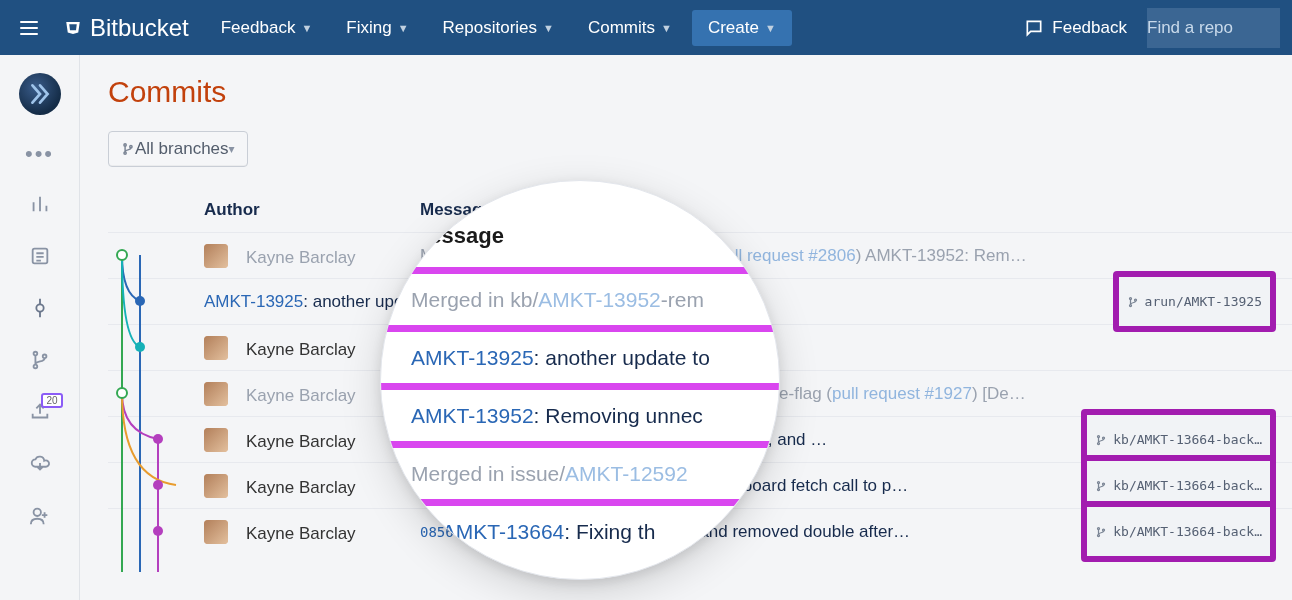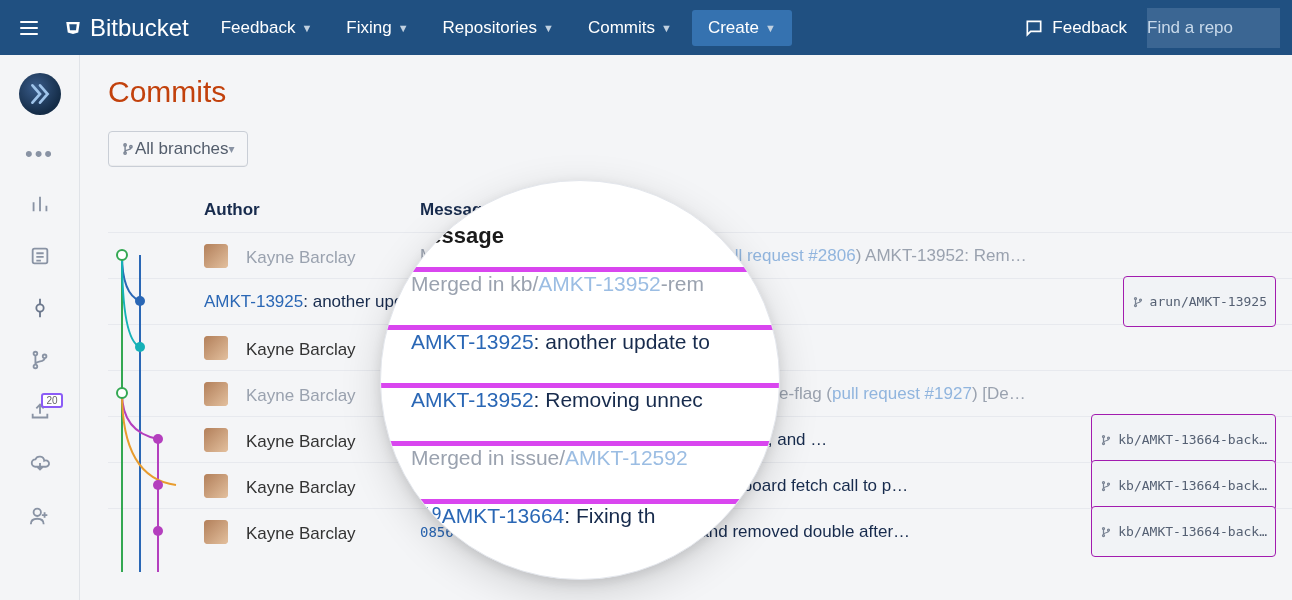--- a/index.html
+++ b/index.html
@@ -85,21 +85,21 @@
 .avatar.a2::after { content:''; position:absolute; inset:0; background:linear-gradient(135deg,#b8674a 0%, #db9a6e 60%);}
 .avatar.a1::after { content:''; position:absolute; inset:0; background:linear-gradient(135deg,#b27f5a,#e3c09e);}
 .author-text { color:#333; }
 .msg-cell { flex:1; display:flex; align-items:center; gap:14px; overflow:hidden; white-space:nowrap; }
 .msg { overflow:hidden; text-overflow:ellipsis; flex:1; }
 .msg .link { color:#2a67b5; }
 .msg .link-muted { color:#91b5de; }
 .commit-hash { color:#2a67b5; font-family: "SFMono-Regular", Consolas, monospace; font-size:14px; width:66px; display:inline-block; }
 .branch-pill {
   display:inline-flex; align-items:center; gap:6px;
-  background:#f1f3f6; border:1px solid #a21caf; border-radius:4px;
+  background:#f1f3f6; border:6px solid #a21caf; border-radius:4px;
   padding:17px 8px; font-family: "SFMono-Regular", Consolas, monospace;
   font-size:13px; color:#556073; max-width:196px;
   overflow:hidden; text-overflow:ellipsis; white-space:nowrap;
   margin-right:16px;
 }
 
 
 .graph-svg { position:absolute; top:0; left:0; }
 
 
@@ -109,21 +109,21 @@
   width:400px; height:400px;
   border-radius:50%;
   background:#fff;
   border:1px solid #e3e6ec;
   box-shadow: 0 12px 40px rgba(0,0,0,0.15), 0 4px 12px rgba(0,0,0,0.1);
   overflow:hidden;
   z-index:50;
 }
 .mag-content { position:absolute; top:0; left:0; right:0; }
 .mag-head { padding: 42px 30px 18px 30px; font-weight:700; font-size:22px; color:#1a1a1a; }
-.mag-row { height:58px; border-top:5px solid #d946ef; padding:0 30px; display:flex; align-items:flex-start; font-size:21px; white-space:nowrap; overflow:hidden; }
+.mag-row { height:58px; border-top:7px solid #d946ef; padding:0 30px; display:flex; align-items:center; font-size:21px; white-space:nowrap; overflow:hidden; }
 .mag-row.muted { color:#9aa2af; }
 .mag-row .mlink { color:#2a67b5; }
 .mag-row .mlink-muted { color:#9bbde3; }
 .mag-hash { color:#2a67b5; font-family: "SFMono-Regular", Consolas, monospace; font-size:17px; }
 </style>
 </head>
 <body>
 
 <div class="topbar">
   <div class="ham">

